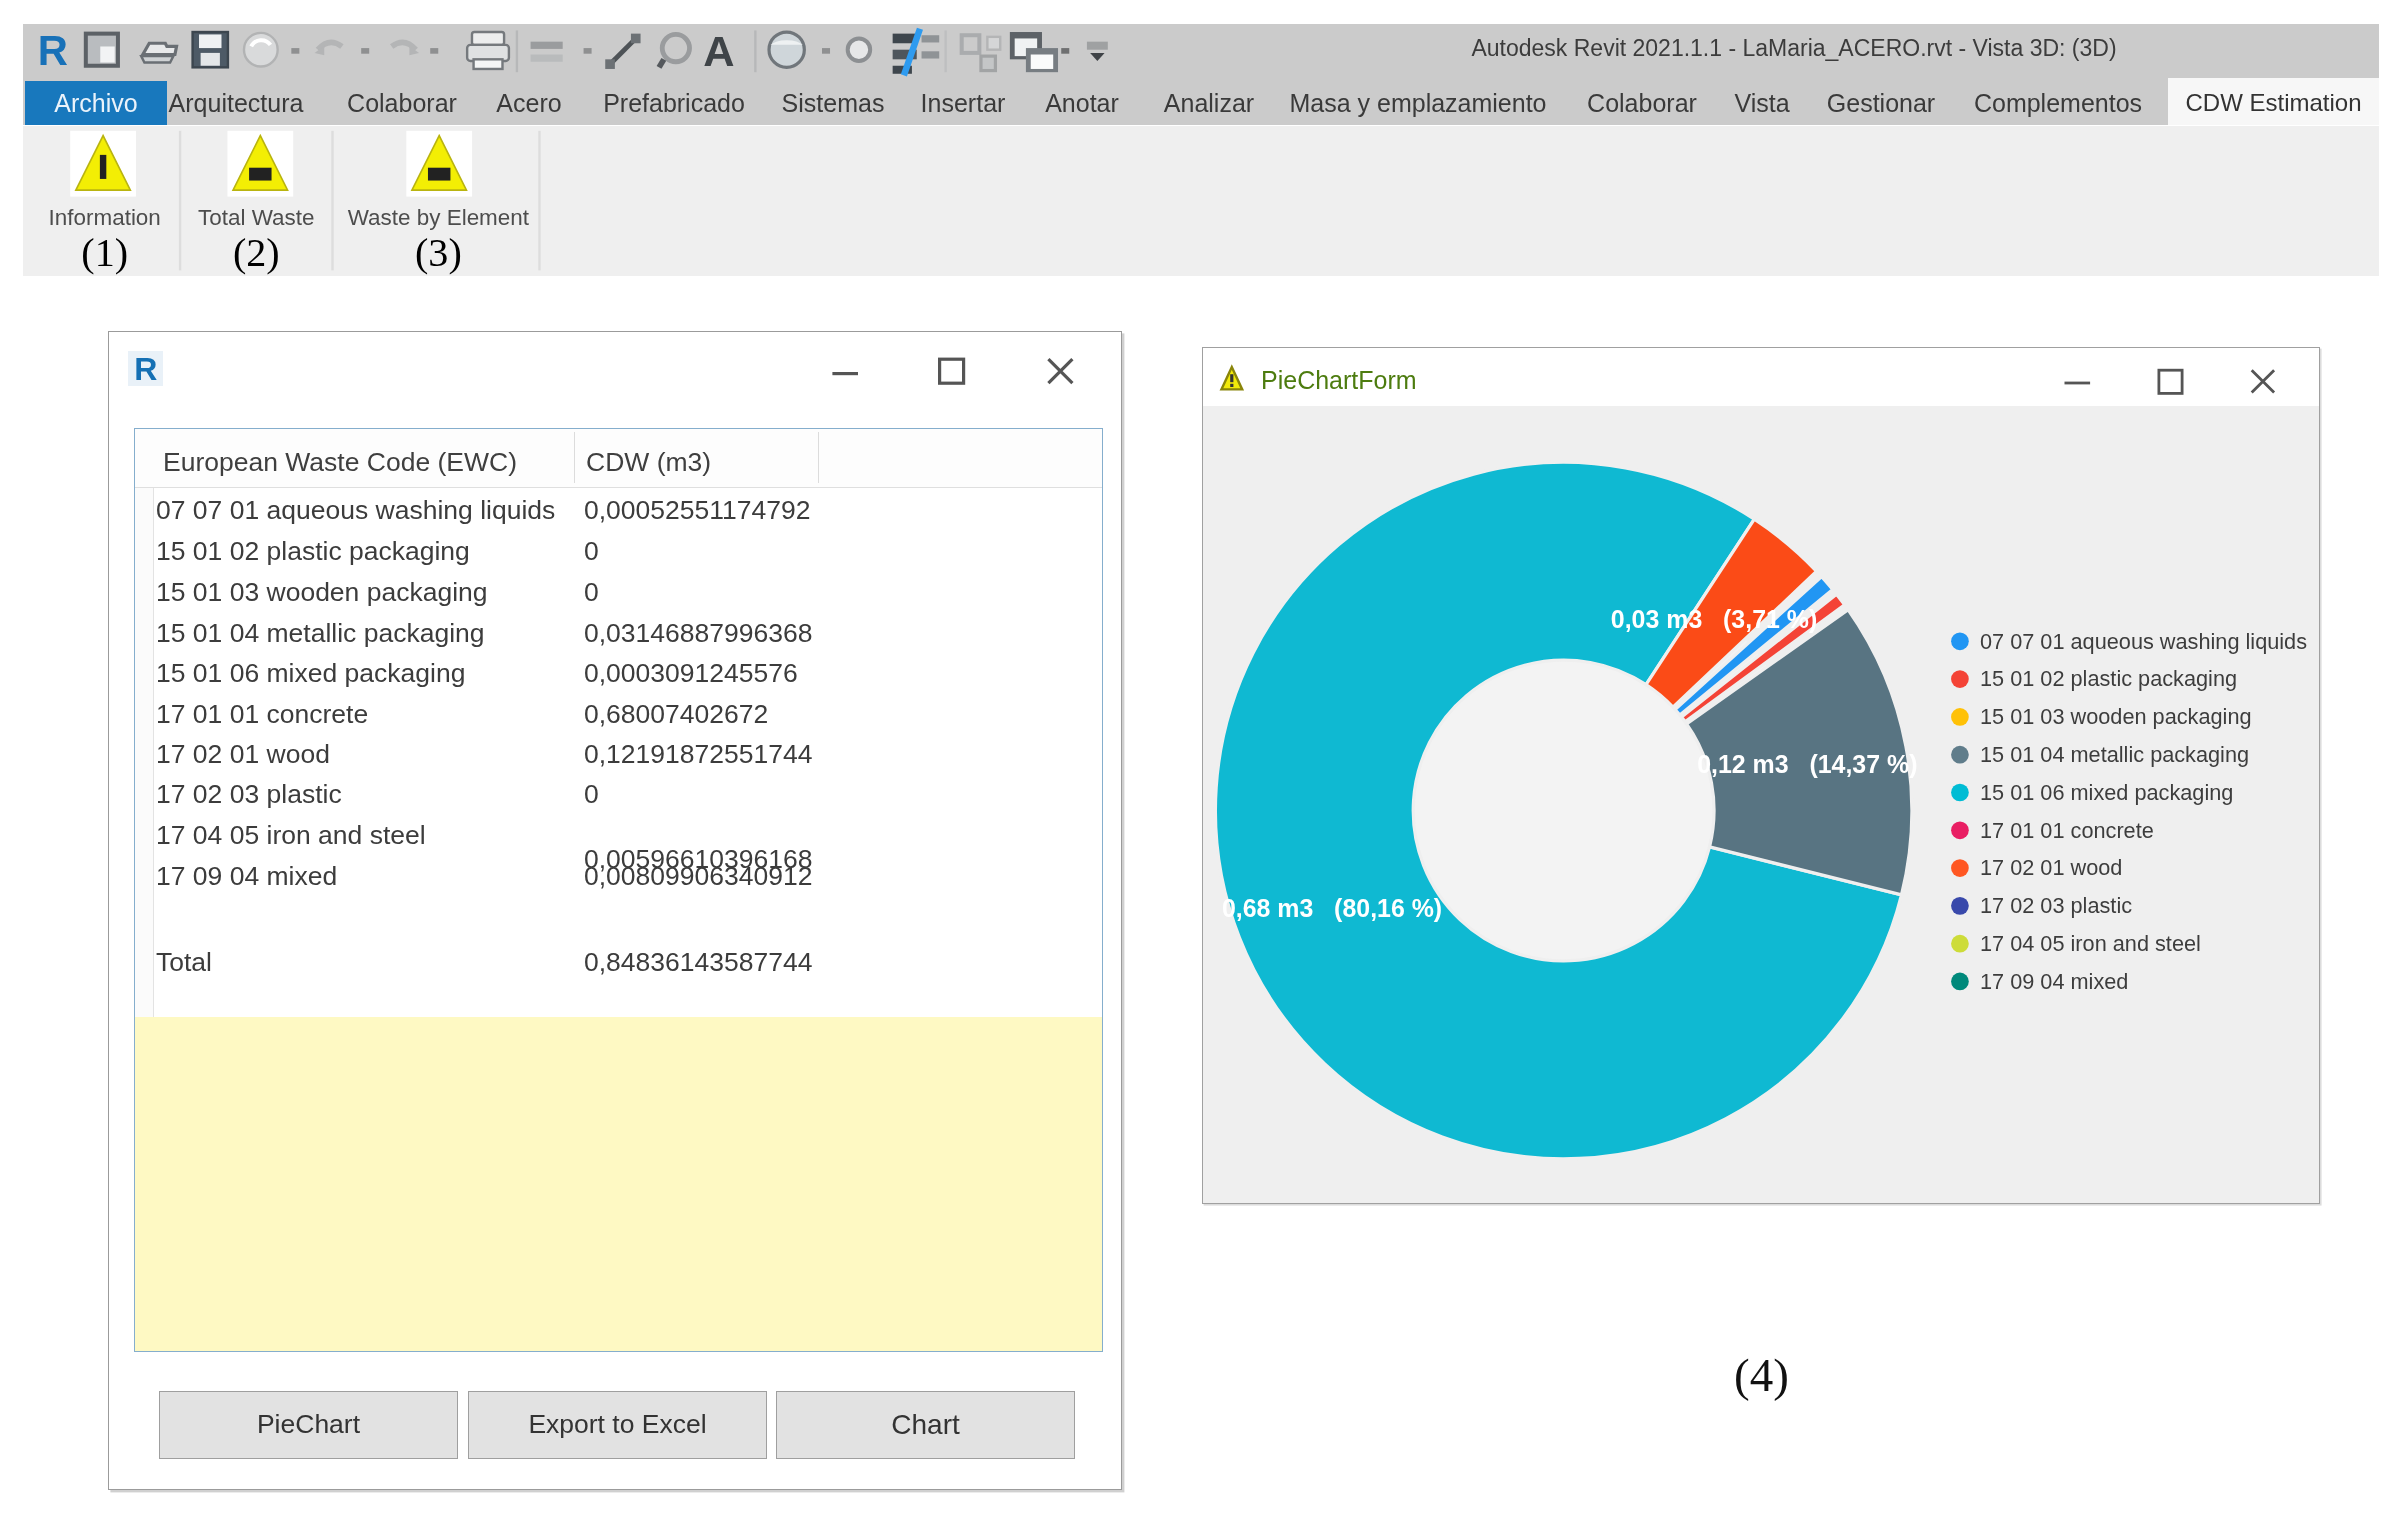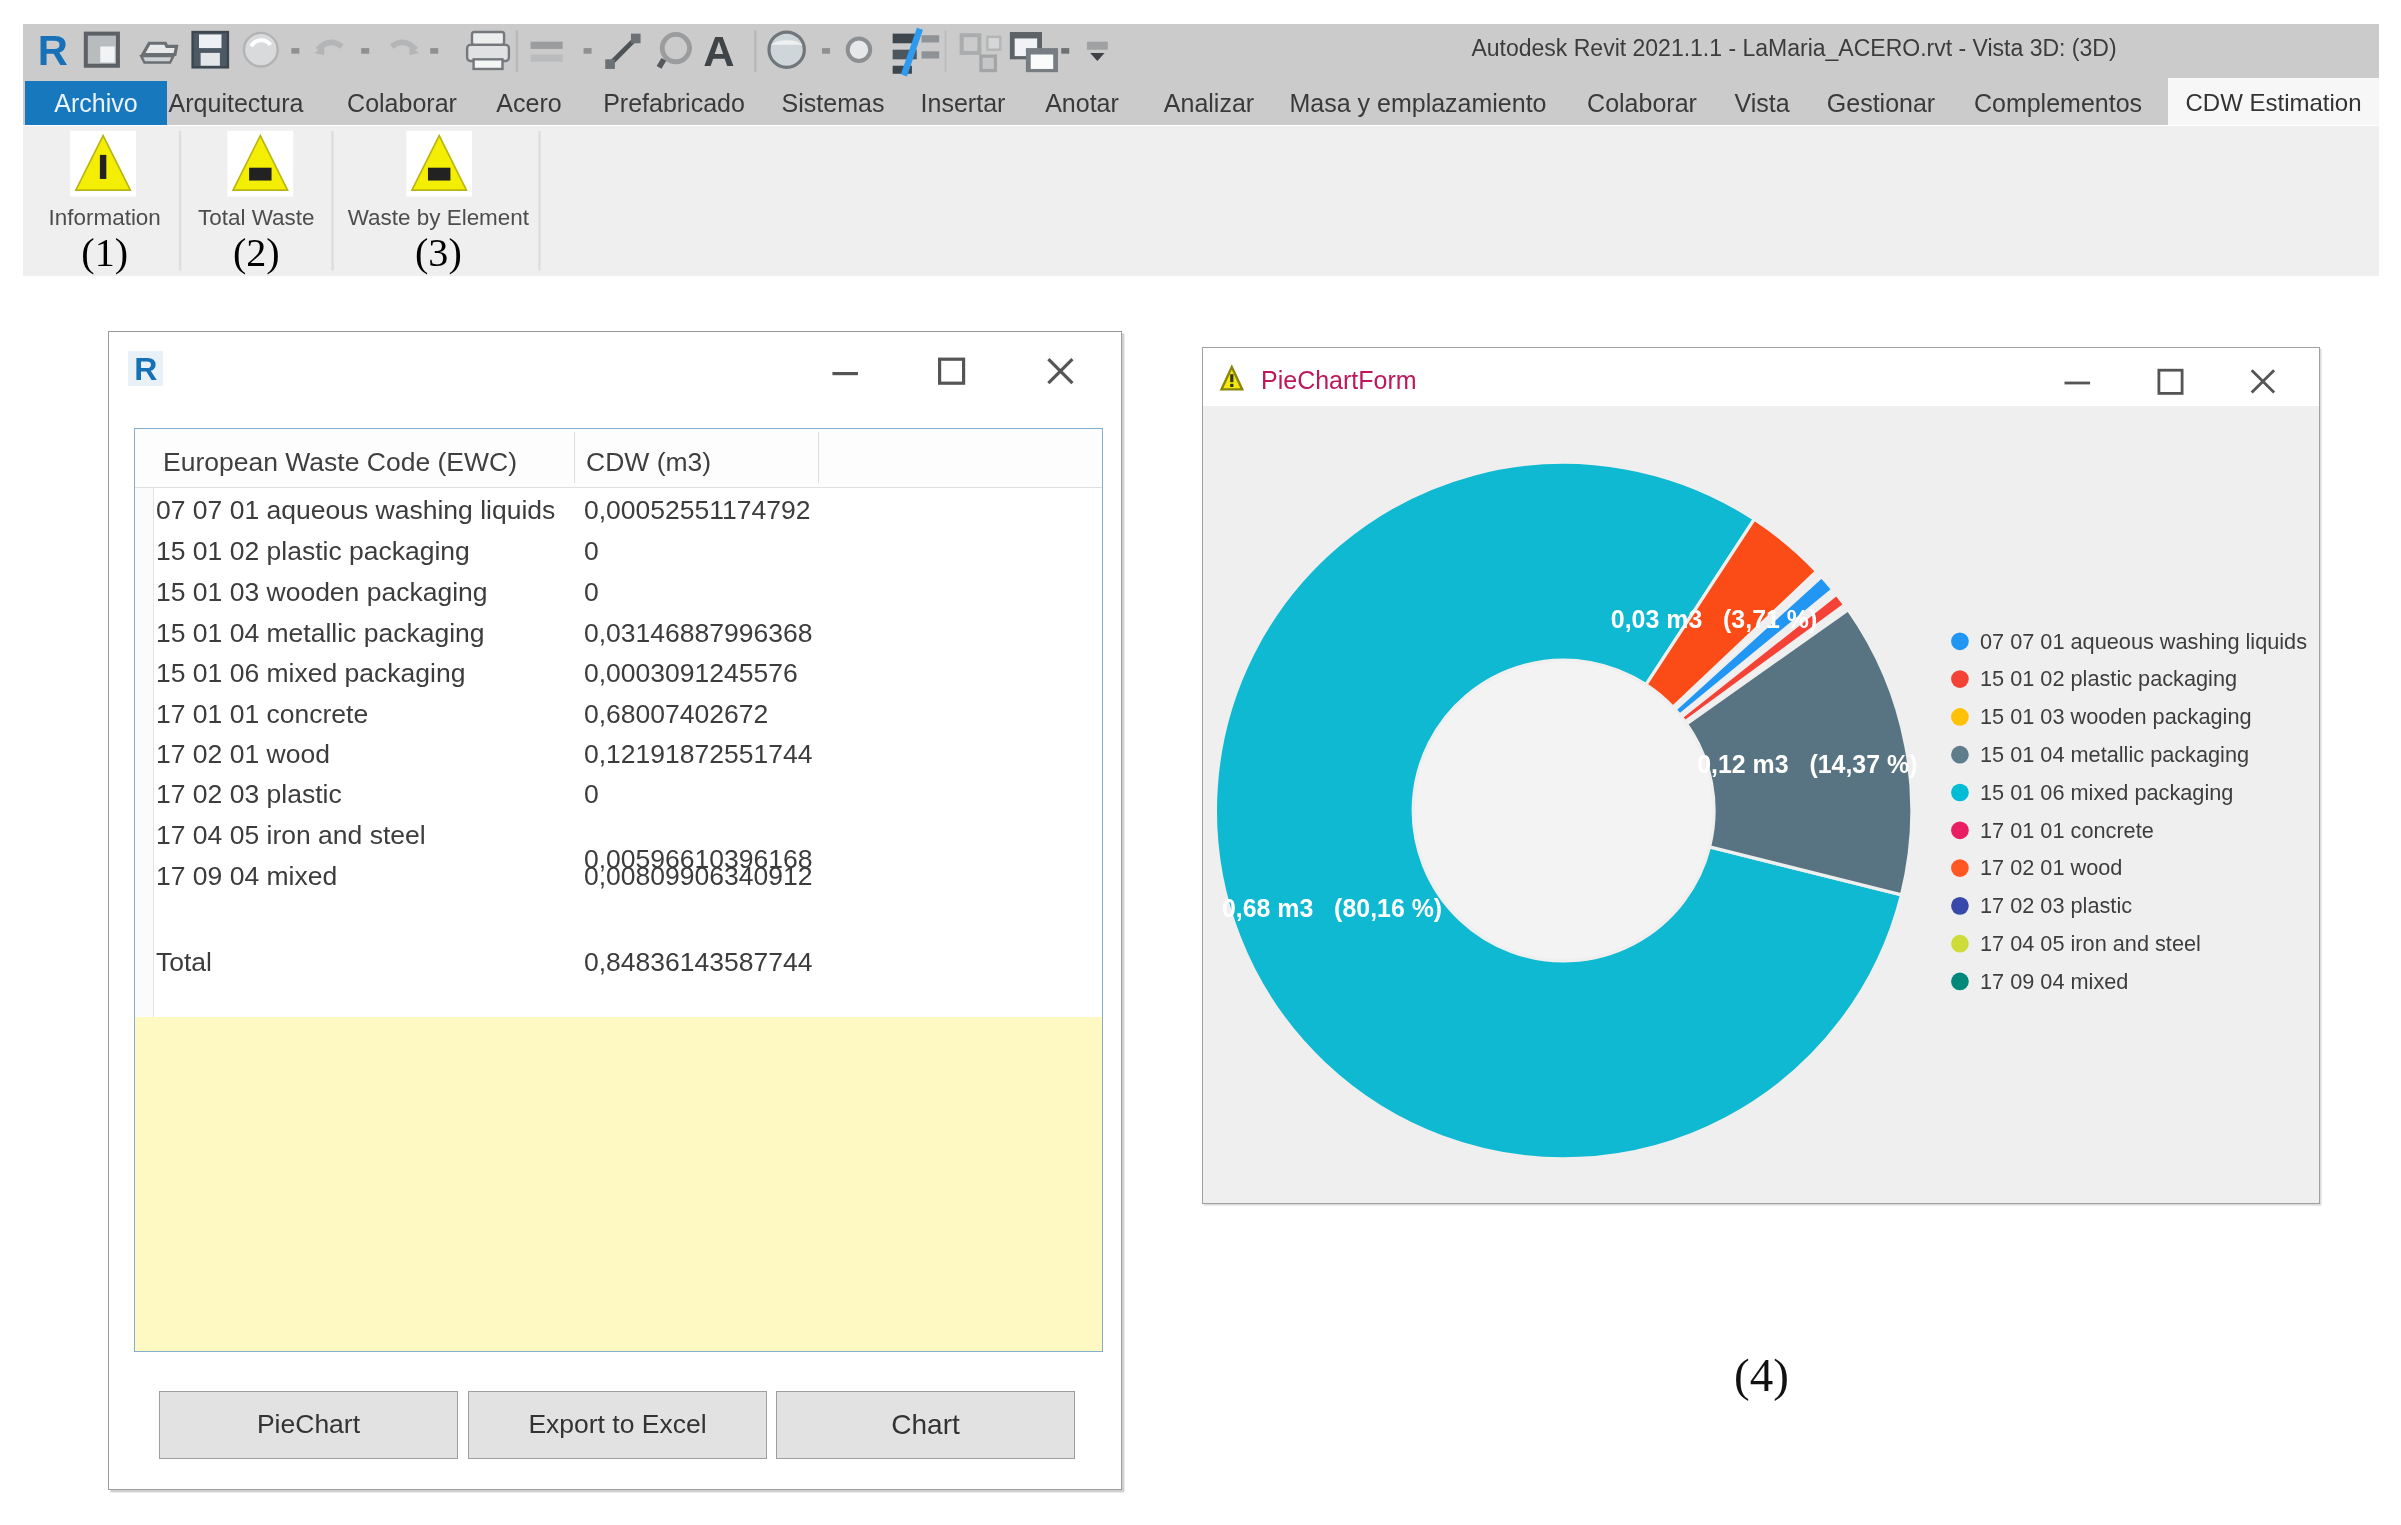--- a/index.html
+++ b/index.html
@@ -197,21 +197,21 @@
 </div>
 
 <div class="abs" id="piewin" style="left:1202px;top:347px;width:1118px;height:857px;background:#efefef;border:0.8px solid #a0a0a0;box-sizing:border-box;box-shadow:1.6px 1.6px 0 rgba(140,140,140,0.3);">
 
   <div class="abs" style="left:0;top:0;width:100%;height:58px;background:#ffffff;"></div>
   <svg class="abs" style="left:16px;top:14.5px;" width="32" height="32" viewBox="0 0 40 40">
     <path d="M 3 33 L 16 5 L 29 33 Z" fill="#f2ea0a" stroke="#8a850a" stroke-width="3"></path>
     <rect x="14" y="14" width="4" height="10" fill="#333"></rect>
     <rect x="14" y="26" width="4" height="4" fill="#333"></rect>
   </svg>
-  <div class="abs" style="left:58px;top:17.7px;font-size:25px;color:#be185d;">PieChartForm</div>
+  <div class="abs" style="left:58px;top:17.7px;font-size:25px;color:#4d7c0f;">PieChartForm</div>
   <svg class="abs" style="left:853px;top:19.3px;" width="241" height="32" viewBox="0 0 300 40">
     <line x1="10" y1="20" x2="42" y2="20" stroke="#555" stroke-width="3.5"></line>
     <rect x="128" y="4" width="29" height="29" fill="none" stroke="#555" stroke-width="3.5"></rect>
     <path d="M 244 4 L 272 32 M 272 4 L 244 32" stroke="#555" stroke-width="3.5"></path>
   </svg>
 
   <svg class="abs" style="left:0;top:58px;" width="1117" height="797" viewBox="0 72 1388 991">
     <circle cx="448" cy="575" r="310" fill="#f3f3f3"></circle>
     <path d="M 868.1 679.8 A 433.0 433.0 0 1 1 685.1 212.7 L 550.4 418.5 A 187.0 187.0 0 1 0 629.4 620.2 Z" fill="#0fb9d2" stroke="#efefef" stroke-width="4"></path>
     <path d="M 685.1 212.7 A 433.0 433.0 0 0 1 762.6 277.5 L 583.9 446.5 A 187.0 187.0 0 0 0 550.4 418.5 Z" fill="#fb4b17" stroke="#efefef" stroke-width="4"></path>

